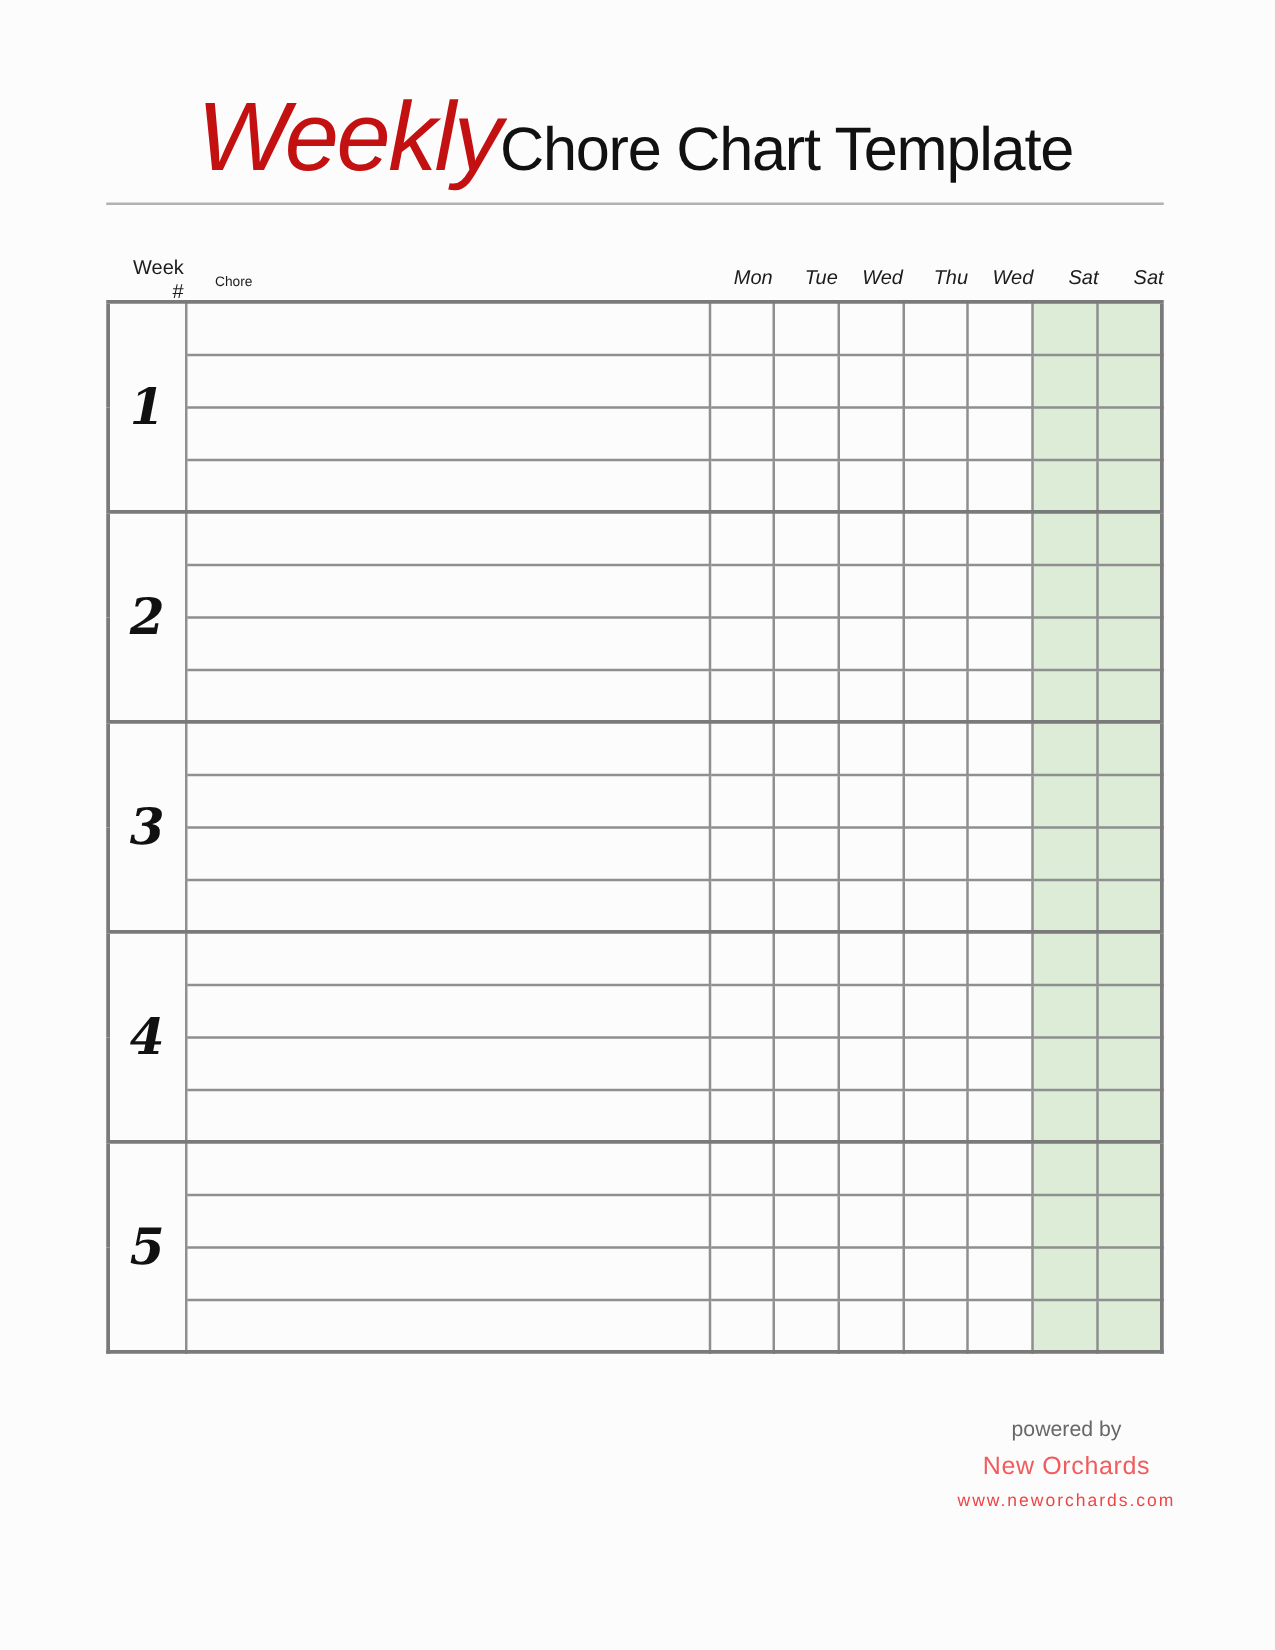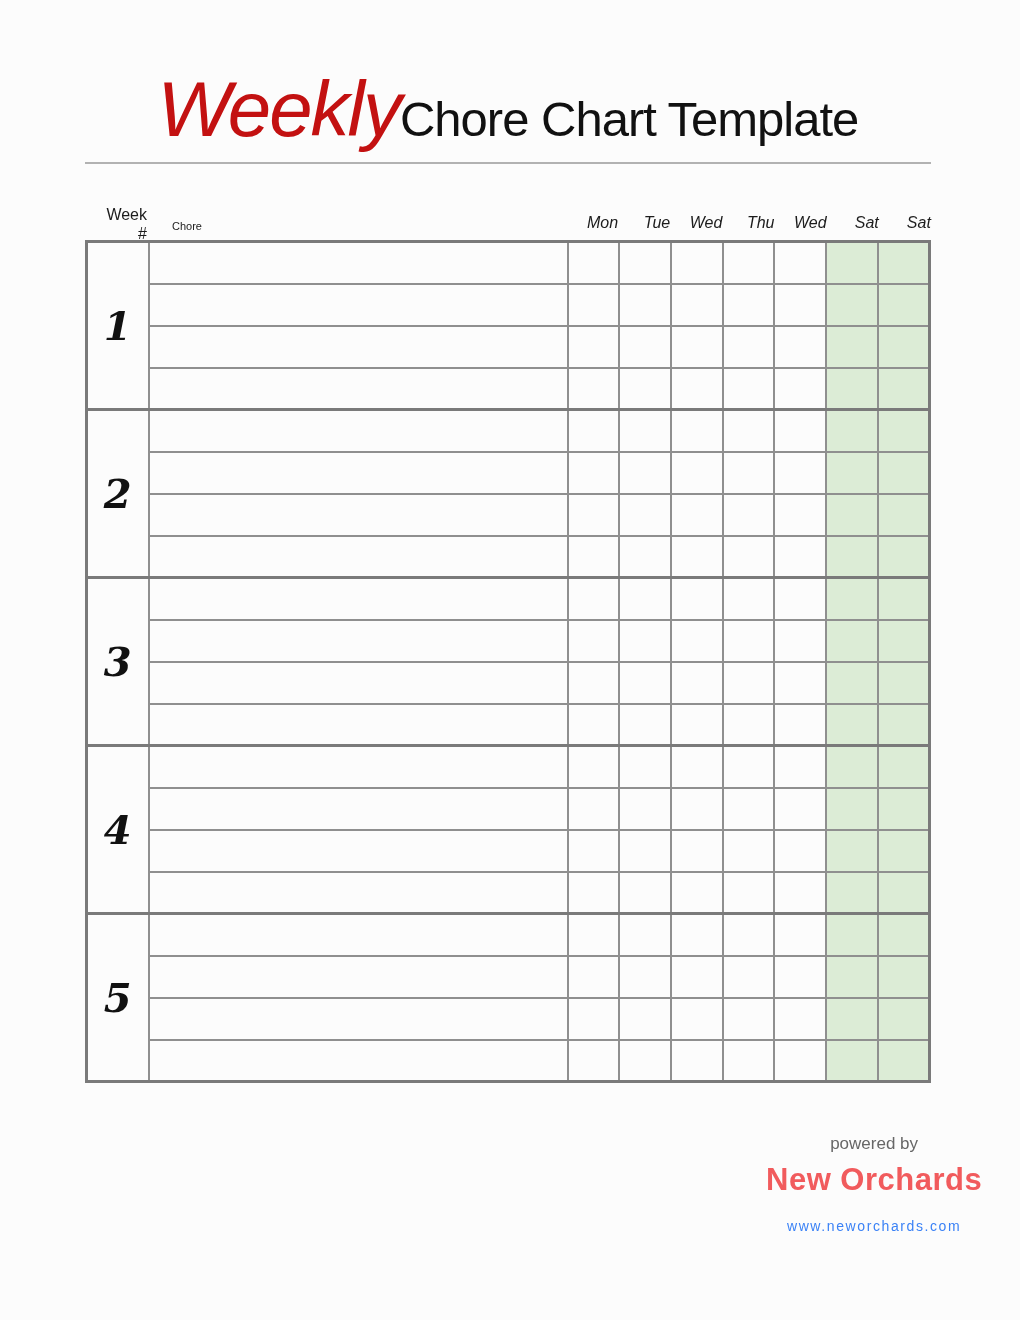--- a/index.html
+++ b/index.html
@@ -104,30 +104,30 @@
     position:absolute;
     left:766px;top:1134px;
     text-align:center;
   }
   .powered-by{
     font-size:17px;
     color:#676767;
   }
   .brand{
     margin-top:8px;
-    font-size:31px;
-    font-weight:bold;
+    font-size:20px;
+    font-weight:normal;
     letter-spacing:0.5px;
     color:var(--brand-red);
   }
   .website{
-    margin-top:20px;
+    margin-top:7px;
     font-size:14px;
     letter-spacing:1.6px;
-    color:#3b82f6;
+    color:#ef4444;
   }
 </style>
 </head>
 <body>
 
 <div class="page">
 
   <div class="title-line">
     <span class="title-accent">Weekly</span><span class="title-rest">Chore Chart Template</span>
   </div>

